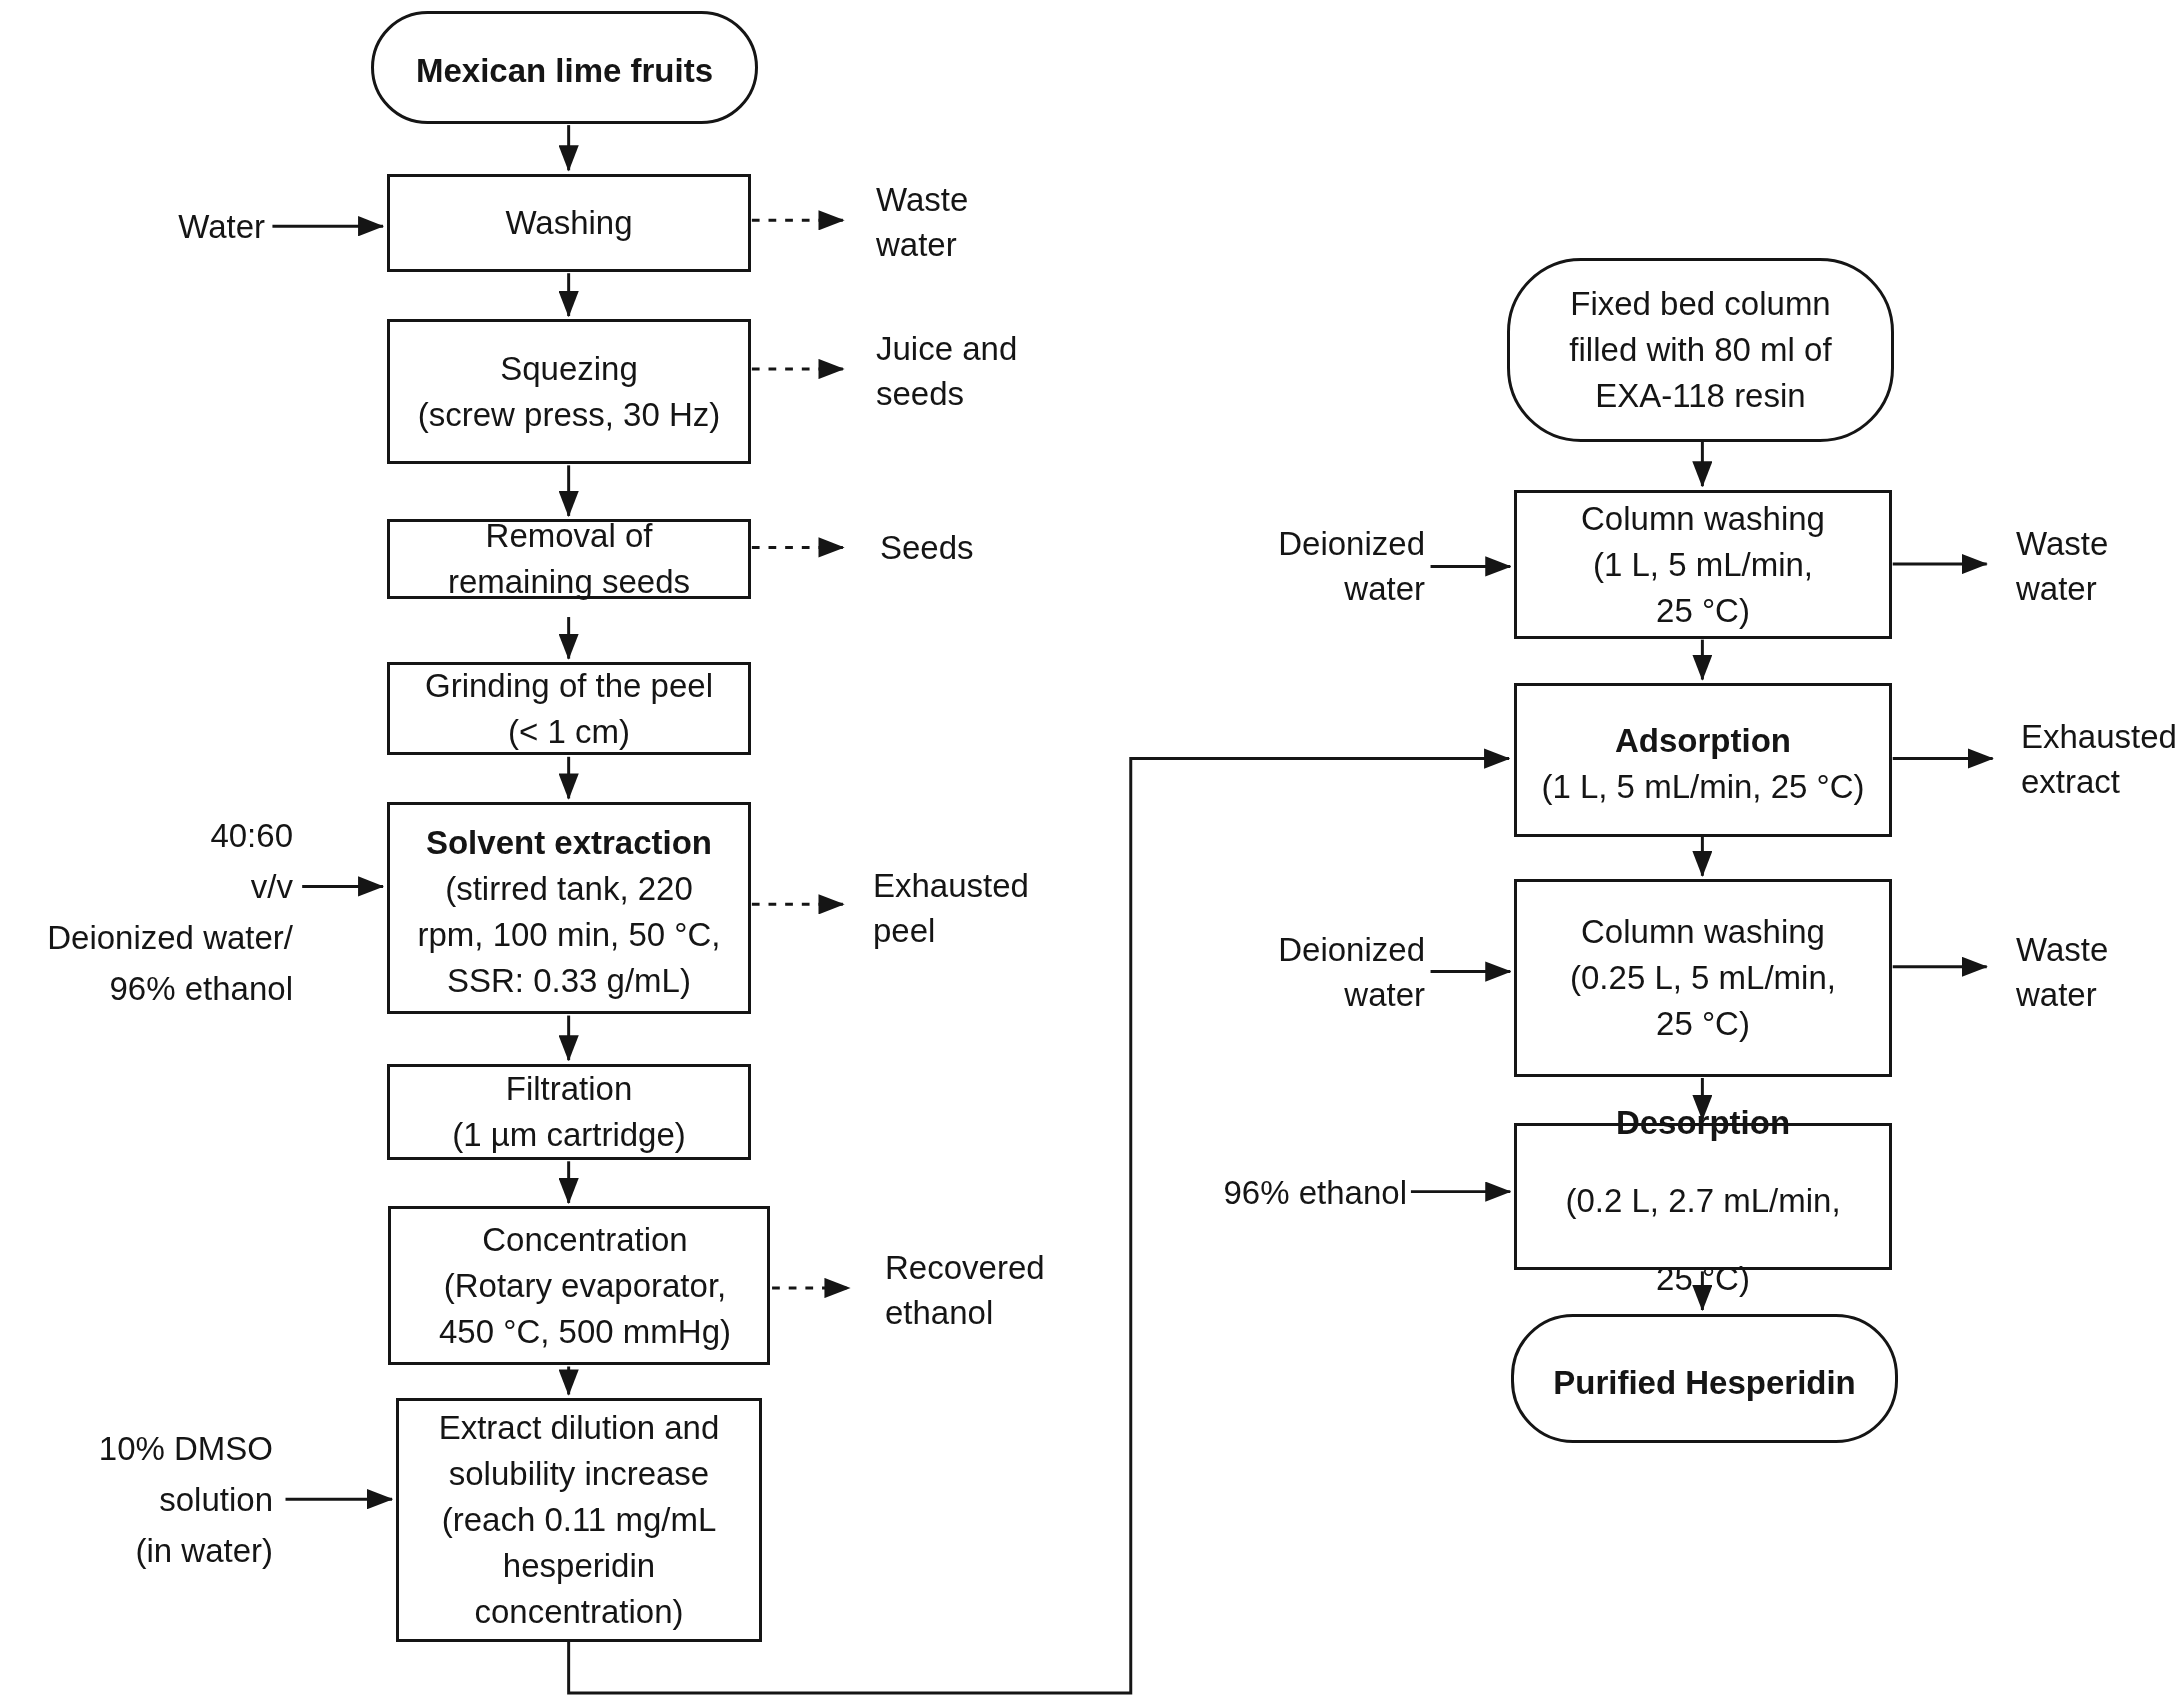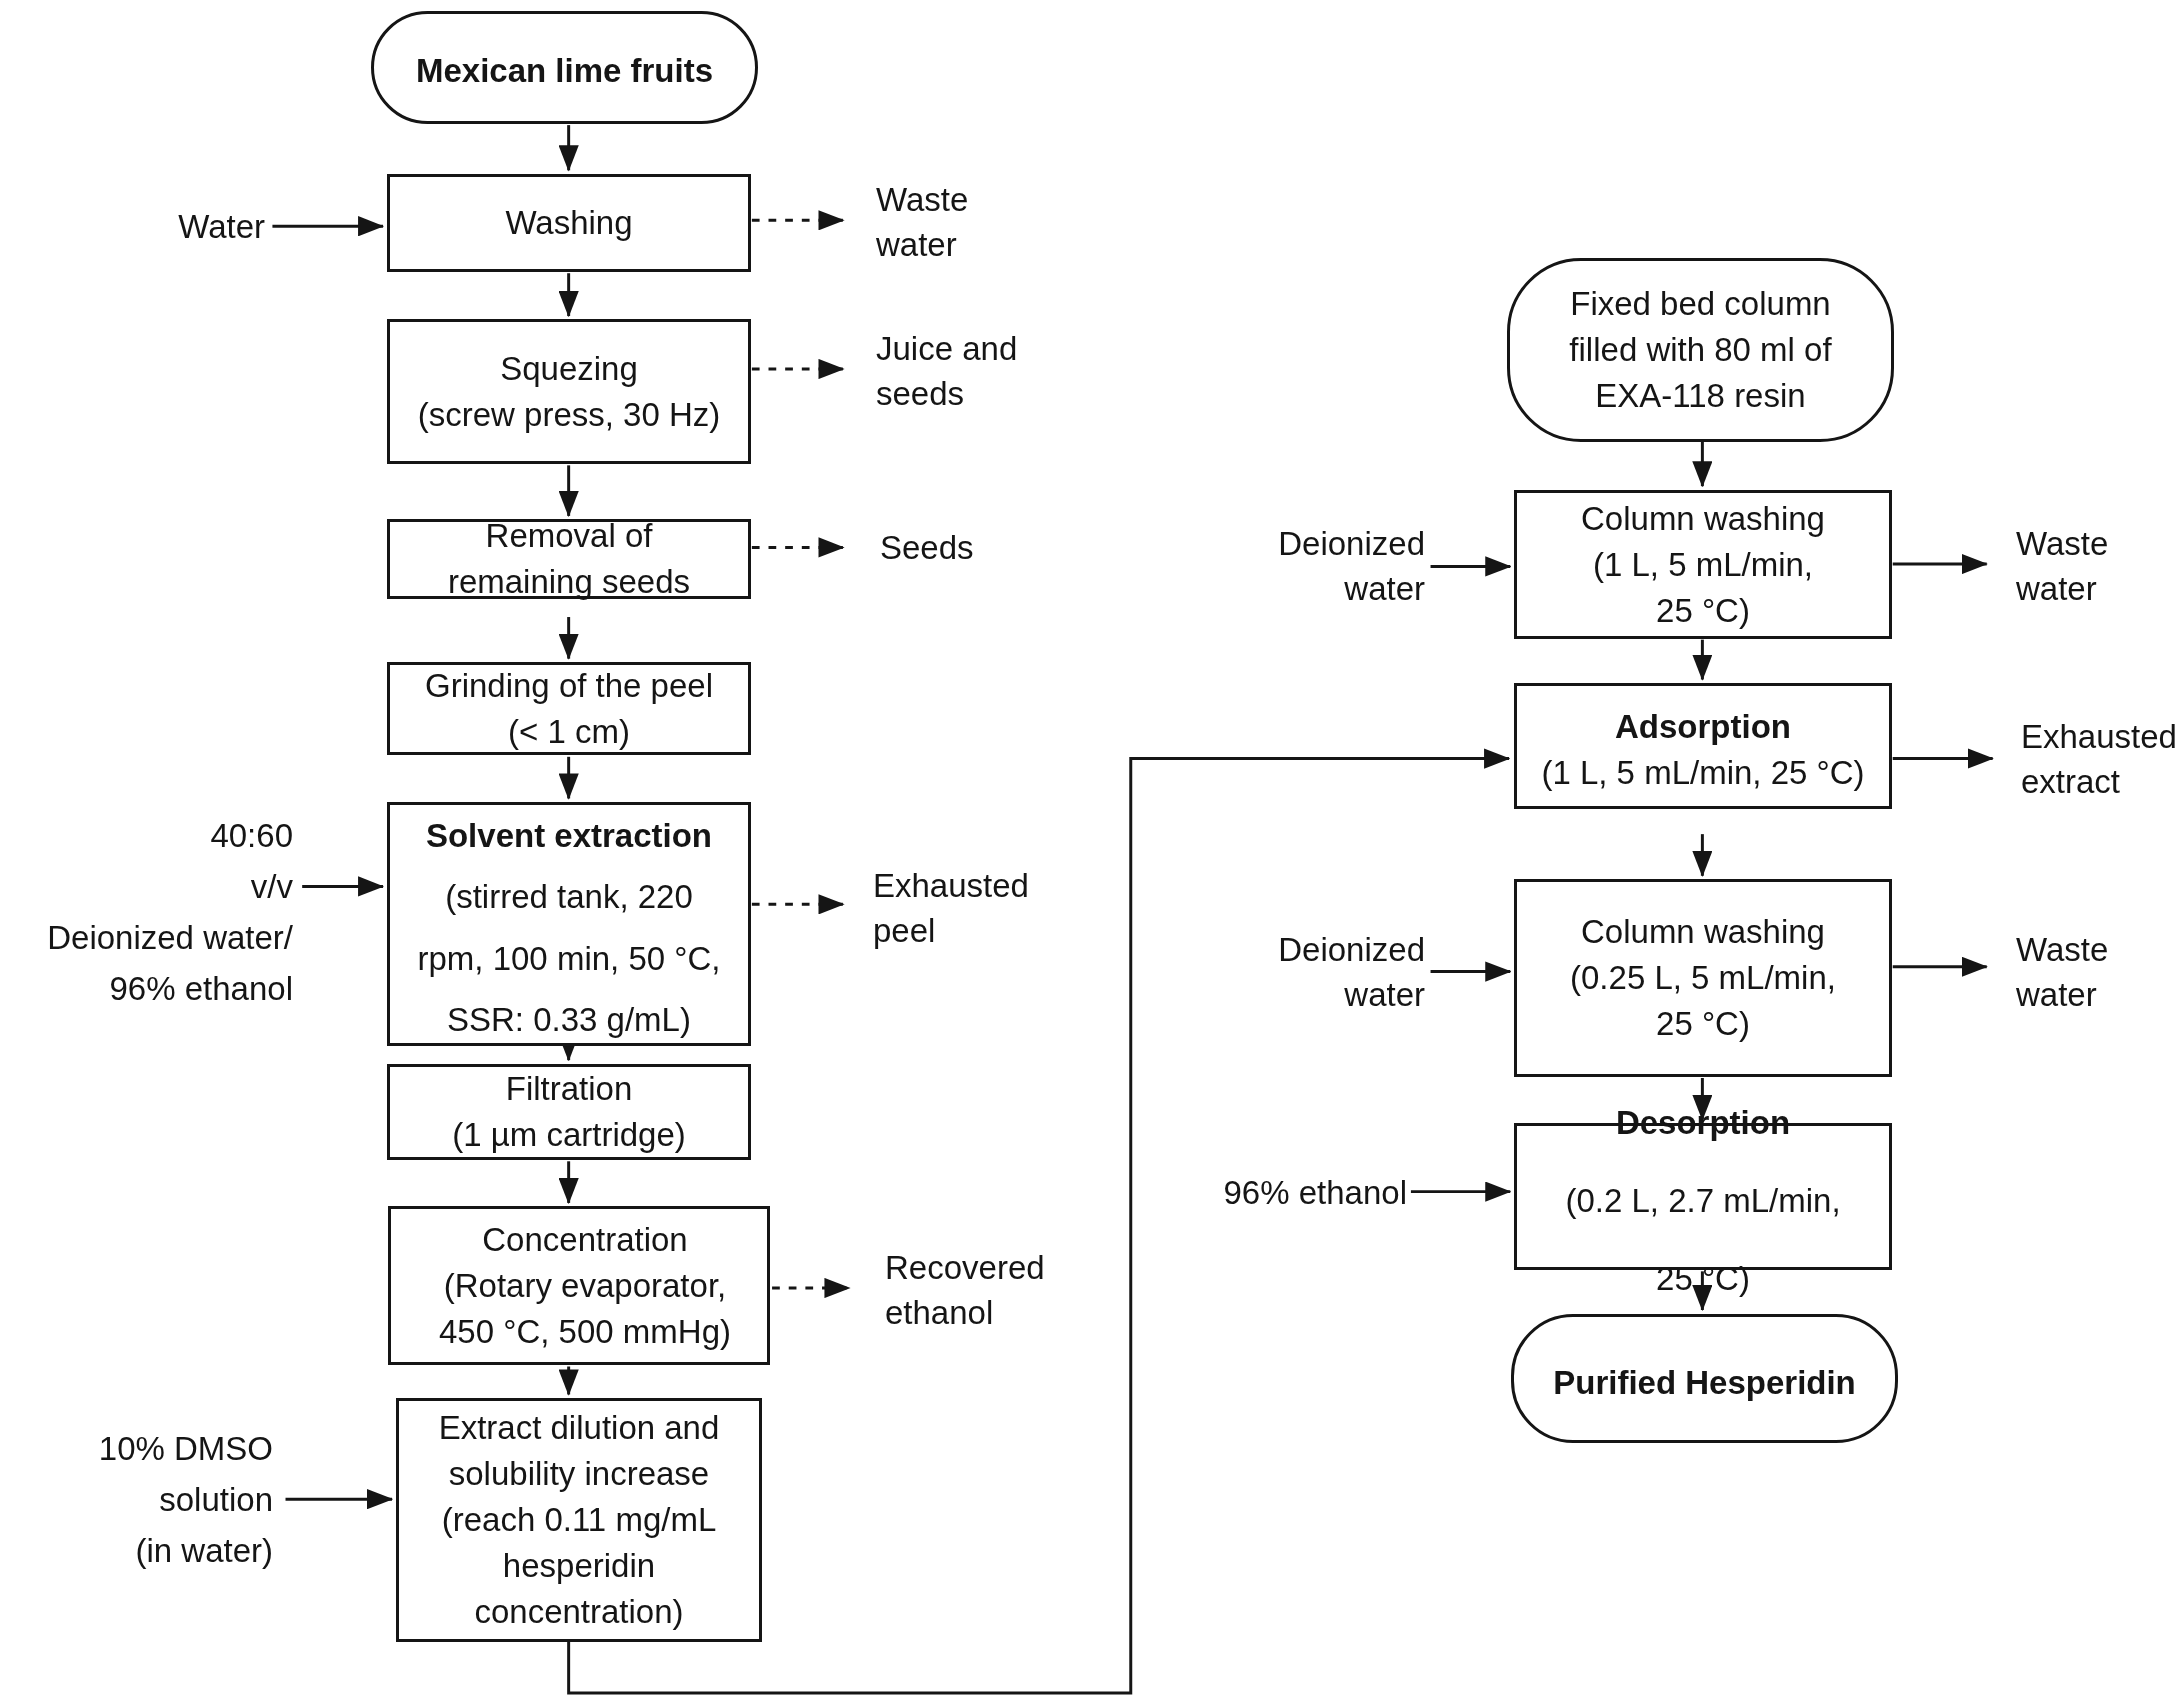--- a/index.html
+++ b/index.html
@@ -107,21 +107,21 @@
   <div class="node" style="left:387px;top:519px;width:364px;height:80px;">
     <span>Removal of</span>
     <span>remaining seeds</span>
   </div>
 
   <div class="node" style="left:387px;top:662px;width:364px;height:93px;">
     <span>Grinding of the peel</span>
     <span>(&lt; 1 cm)</span>
   </div>
 
-  <div class="node" style="left:387px;top:802px;width:364px;height:244px;justify-content:space-between;">
+  <div class="node" style="left:387px;top:802px;width:364px;height:212px;">
     <span class="b">Solvent extraction</span>
     <span>(stirred tank, 220</span>
     <span>rpm, 100 min, 50 °C,</span>
     <span>SSR: 0.33 g/mL)</span>
   </div>
 
   <div class="node" style="left:387px;top:1064px;width:364px;height:96px;">
     <span>Filtration</span>
     <span>(1 µm cartridge)</span>
   </div>
@@ -145,21 +145,21 @@
     <span>filled with 80 ml of</span>
     <span>EXA-118 resin</span>
   </div>
 
   <div class="node" style="left:1514px;top:490px;width:378px;height:149px;">
     <span>Column washing</span>
     <span>(1 L, 5 mL/min,</span>
     <span>25 °C)</span>
   </div>
 
-  <div class="node" style="left:1514px;top:683px;width:378px;height:126px;">
+  <div class="node" style="left:1514px;top:683px;width:378px;height:154px;">
     <span class="b">Adsorption</span>
     <span>(1 L, 5 mL/min, 25 °C)</span>
   </div>
 
   <div class="node" style="left:1514px;top:879px;width:378px;height:198px;">
     <span>Column washing</span>
     <span>(0.25 L, 5 mL/min,</span>
     <span>25 °C)</span>
   </div>
 

